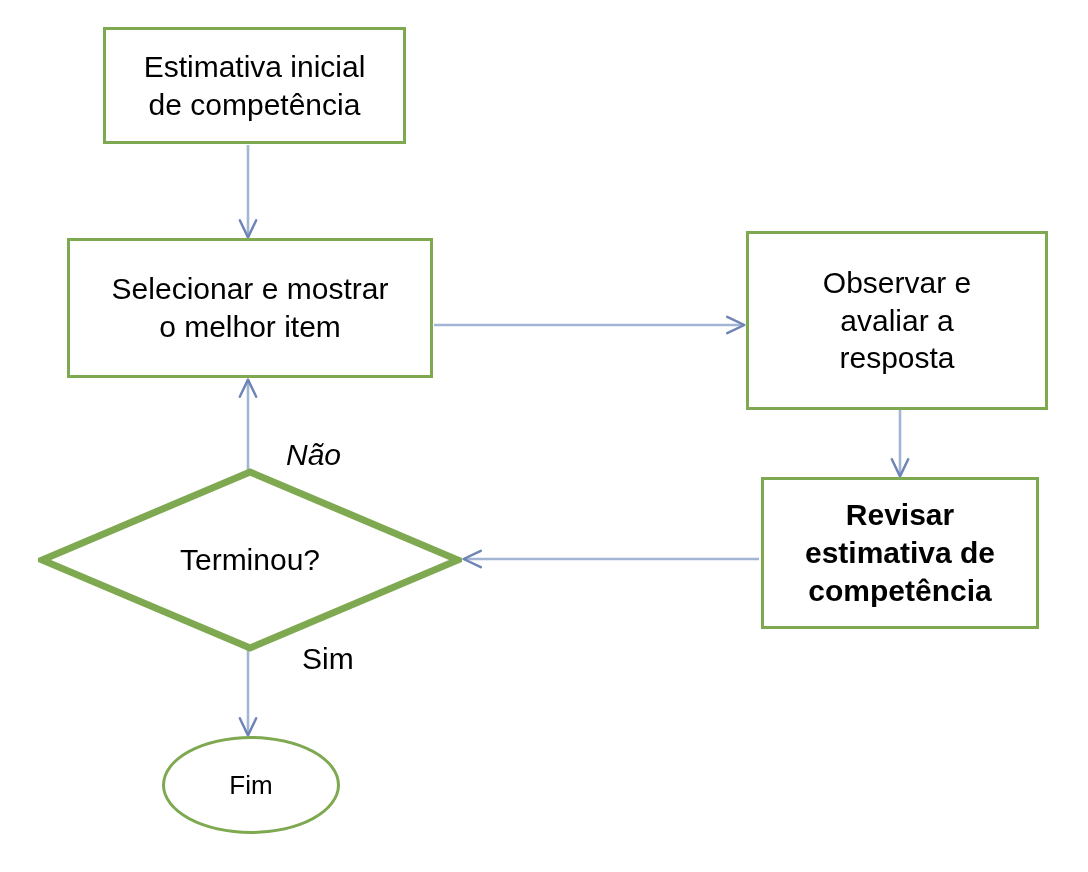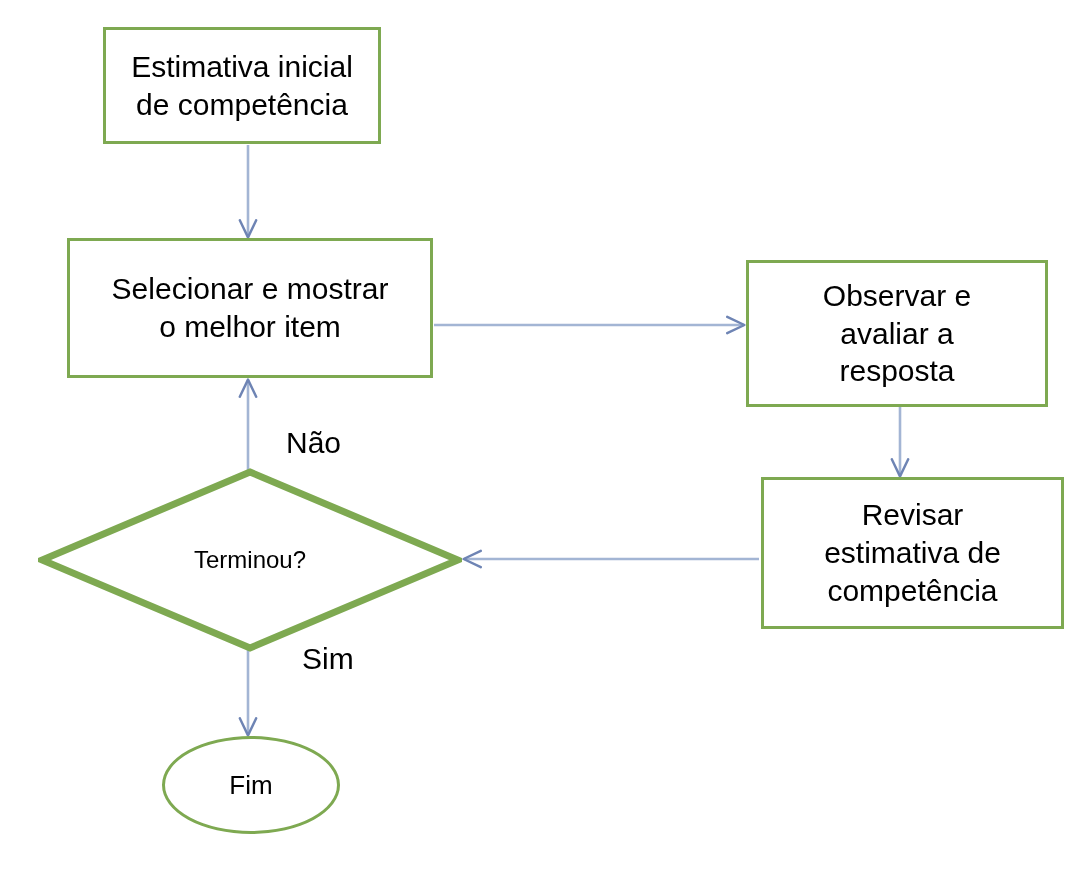--- a/index.html
+++ b/index.html
@@ -42,66 +42,66 @@
   }
   .node-label {
     display: block;
     width: 100%;
     line-height: 1.26;
     white-space: pre-line;
     color: #000000;
   }
   
   #node-inicial {
-    left: 103px;  top: 27px;  width: 278px; height: 117px;
+    left: 103px;  top: 27px;  width: 303px; height: 117px;
     font-size: 30px;
   }
   #node-selecionar {
     left: 67px;   top: 238px; width: 366px; height: 140px;
     font-size: 30px;
   }
   #node-observar {
-    left: 746px;  top: 231px; width: 302px; height: 147px;
+    left: 746px;  top: 231px; width: 302px; height: 179px;
     font-size: 30px;
-    margin-top: 29px;
   }
   #node-revisar {
-    left: 761px;  top: 477px; width: 303px; height: 152px;
+    left: 761px;  top: 477px; width: 278px; height: 152px;
     font-size: 30px;
+    font-weight: bold;
   }
   
   #node-terminou {
     left: 38px;   top: 468px; width: 424px; height: 184px;
     background: transparent;
   }
   #node-terminou svg {
     position: absolute;
     left: 0; top: 0;
     width: 424px; height: 184px;
   }
   #node-terminou .node-label {
     position: relative;
-    font-size: 24px;
+    font-size: 30px;
   }
   
   #node-fim {
     left: 162px;  top: 736px; width: 178px; height: 98px;
     border: 3px solid #7EA951;
     border-radius: 50%;
     font-size: 26px;
   }
   
   .edge-label {
     position: absolute;
     color: #000000;
     font-size: 30px;
     line-height: 1;
     white-space: nowrap;
   }
-  #label-nao { left: 286px; top: 428px; }
+  #label-nao { left: 286px; top: 440px; font-style: italic; }
   #label-sim { left: 302px; top: 644px; }
 </style>
 </head>
 <body>
 
 <div id="canvas">
 
   <svg id="edge-layer" viewBox="0 0 1088 872">
     <defs>
       <marker id="arrowhead" viewBox="0 0 10 10" refX="9.2" refY="5" markerWidth="7.5" markerHeight="7.5" orient="auto-start-reverse">

